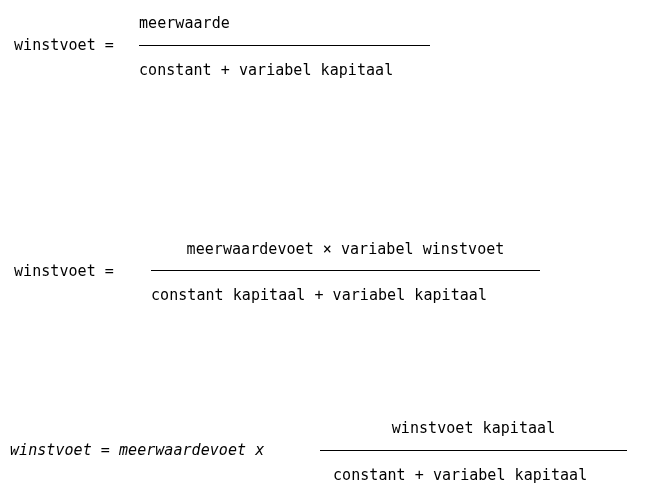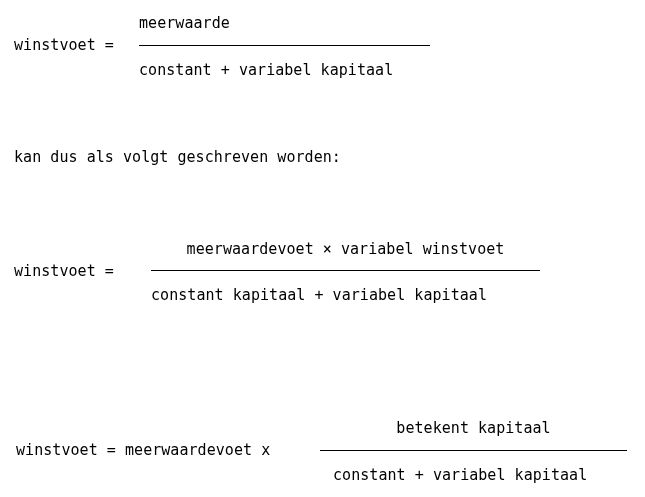--- a/index.html
+++ b/index.html
@@ -38,47 +38,46 @@
   
   #p1           { left: 14px;  top: 147px; }
   
   #f2-lhs       { left: 14px;  top: 261px; }
   #f2-num       { left: 151px; top: 239px; width: 389px; text-align: center; }
   #f2-bar       { left: 151px; top: 270px; width: 389px; }
   #f2-den       { left: 151px; top: 285px; }
   
   #p2           { left: 14px;  top: 374px; }
   
-  #f3-lhs       { left: 16px;  top: 440px; }
+  #f3-lhs       { left: 10px;  top: 440px; font-style: italic; }
   #f3-num       { left: 320px; top: 418px; width: 307px; text-align: center; }
   #f3-bar       { left: 320px; top: 450px; width: 307px; }
   #f3-den       { left: 333px; top: 465px; }
 </style>
 </head>
 <body>
 
 <div id="page">
 
   <div>
     <span class="txt" id="f1-lhs">winstvoet =</span>
     <span class="txt" id="f1-num">meerwaarde</span>
     <div class="rule" id="f1-bar"></div>
     <span class="txt" id="f1-den">constant + variabel kapitaal</span>
   </div>
 
-  <span class="txt" id="p1">kan dus als volgt geschreven worden:</span>
 
   <div>
     <span class="txt" id="f2-lhs">winstvoet =</span>
     <span class="txt" id="f2-num">meerwaardevoet × variabel winstvoet</span>
     <div class="rule" id="f2-bar"></div>
     <span class="txt" id="f2-den">constant kapitaal + variabel kapitaal</span>
   </div>
 
 
   <div>
     <span class="txt" id="f3-lhs">winstvoet = meerwaardevoet x</span>
-    <span class="txt" id="f3-num">betekent kapitaal</span>
+    <span class="txt" id="f3-num">winstvoet kapitaal</span>
     <div class="rule" id="f3-bar"></div>
     <span class="txt" id="f3-den">constant + variabel kapitaal</span>
   </div>
 
 </div>
 
 </body></html>

